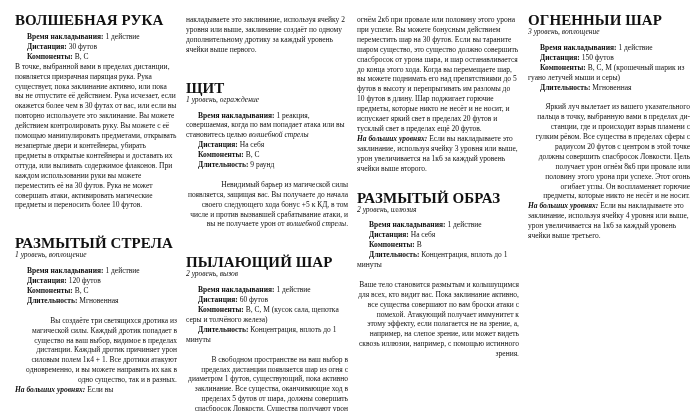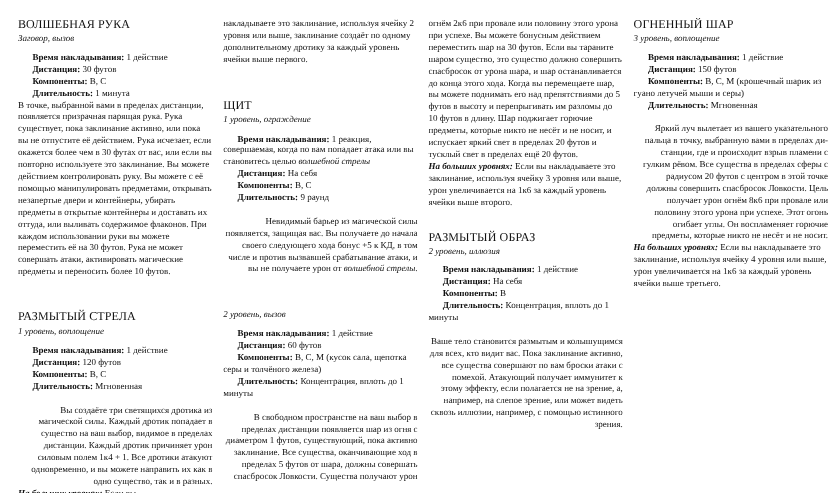--- a/index.html
+++ b/index.html
@@ -19,23 +19,23 @@
     overflow: hidden;
   }
   .col {
     width: 162px;
     flex: 0 0 auto;
     font-size: 7.5px;
     line-height: 9.9px;
     overflow: hidden;
   }
   .t {
-    font-size: 10px;
+    font-size: 15px;
     line-height: 11px;
-    font-weight: normal;
+    font-weight: bold;
     margin: 0;
     letter-spacing: 0.1px;
   }
   .sub {
     font-style: italic;
     margin: 1px 0 0 0;
   }
   .stats { margin-top: 6px; }
   .stat { margin: 0; }
   .p { margin: 0; }
@@ -47,26 +47,24 @@
   .i { font-style: italic; }
 </style>
 </head>
 <body>
 
 <div class="page">
 
   <div class="col">
     <section>
       <h3 class="t">ВОЛШЕБНАЯ РУКА</h3>
-      <p class="sub">Заговор, вызов</p>
       <div class="stats">
         <p class="stat"><span class="b">Время накладывания:</span> <span>1 действие</span></p>
         <p class="stat"><span class="b">Дистанция:</span> <span>30 футов</span></p>
         <p class="stat"><span class="b">Компоненты:</span> <span>В, С</span></p>
-        <p class="stat"><span class="b">Длительность:</span> <span>1 минута</span></p>
       </div>
       <p class="p">В точке, выбранной вами в пределах дистанции, появляется призрачная парящая рука. Рука существует, пока заклинание активно, или пока вы не отпустите её действием. Рука исчезает, если окажется более чем в 30 футах от вас, или если вы повторно используете это заклинание. Вы можете действием контролировать руку. Вы можете с её помощью манипулировать предметами, открывать незапертые двери и контейнеры, убирать предметы в открытые контейнеры и доставать их оттуда, или выливать содержимое флаконов. При каждом использовании руки вы можете переместить её на 30 футов. Рука не может совершать атаки, активировать магические предметы и переносить более 10 футов.</p>
     </section>
 
     <section class="sect">
       <h3 class="t">РАЗМЫТЫЙ СТРЕЛА</h3>
       <p class="sub">1 уровень, воплощение</p>
       <div class="stats">
         <p class="stat"><span class="b">Время накладывания:</span> <span>1 действие</span></p>
         <p class="stat"><span class="b">Дистанция:</span> <span>120 футов</span></p>
@@ -87,20 +85,21 @@
       <div class="stats">
         <p class="stat"><span class="b">Время накладывания:</span> <span>1 реакция, совершаемая, когда по вам попадает атака или вы становитесь целью </span><span class="i">волшебной стрелы</span></p>
         <p class="stat"><span class="b">Дистанция:</span> <span>На себя</span></p>
         <p class="stat"><span class="b">Компоненты:</span> <span>В, С</span></p>
         <p class="stat"><span class="b">Длительность:</span> <span>9 раунд</span></p>
       </div>
       <p class="p gap"><span>Невидимый барьер из магической силы появляется, защищая вас. Вы получаете до начала своего следующего хода бонус +5 к КД, в том числе и против вызвавшей срабатывание атаки, и вы не получаете урон от </span><span class="i">волшебной стрелы</span><span>.</span></p>
     </section>
 
     <section class="sect">
+      <h3 class="t">ПЫЛАЮЩИЙ ШАР</h3>
       <p class="sub">2 уровень, вызов</p>
       <div class="stats">
         <p class="stat"><span class="b">Время накладывания:</span> <span>1 действие</span></p>
         <p class="stat"><span class="b">Дистанция:</span> <span>60 футов</span></p>
         <p class="stat"><span class="b">Компоненты:</span> <span>В, С, М (кусок сала, щепотка серы и толчёного железа)</span></p>
         <p class="stat"><span class="b">Длительность:</span> <span>Концентрация, вплоть до 1 минуты</span></p>
       </div>
       <p class="p gap">В свободном пространстве на ваш выбор в пределах дистанции появляется шар из огня с диаметром 1 футов, существующий, пока активно заклинание. Все существа, оканчивающие ход в пределах 5 футов от шара, должны совершать спасбросок Ловкости. Существа получают урон</p>
     </section>
   </div>

